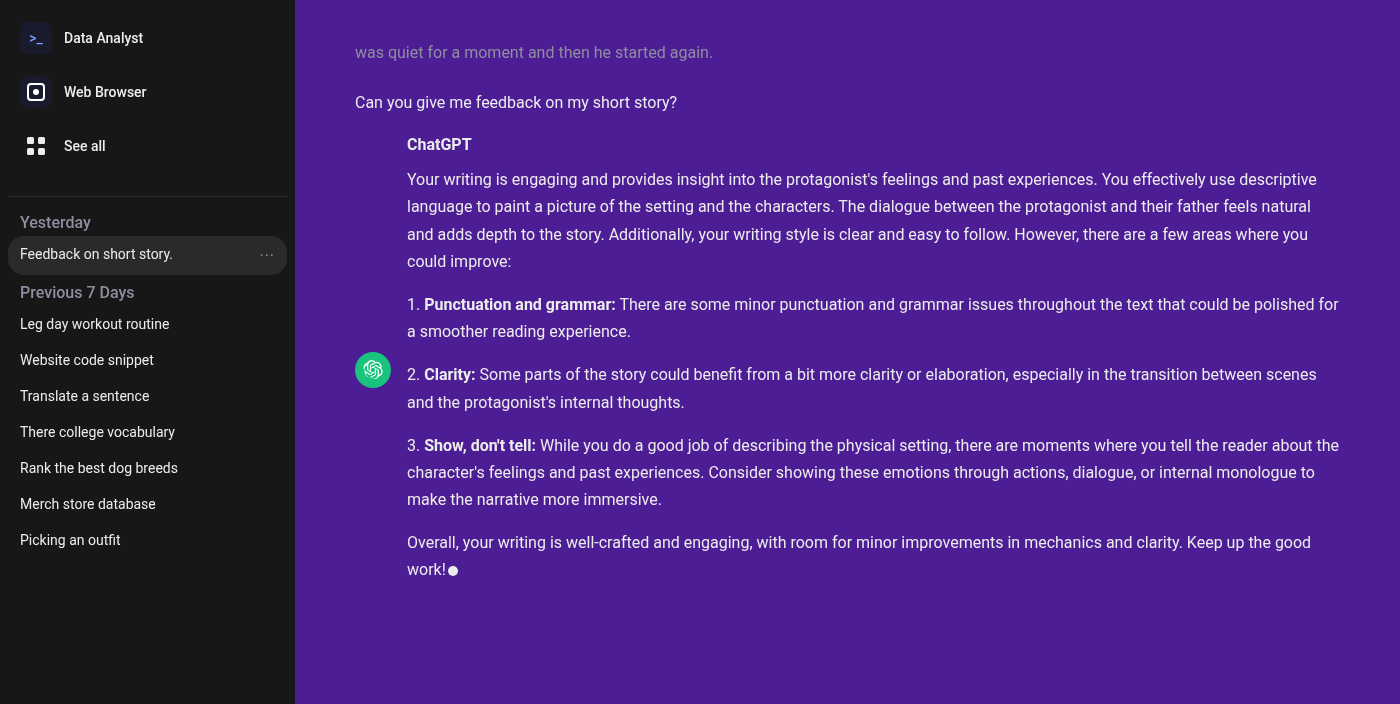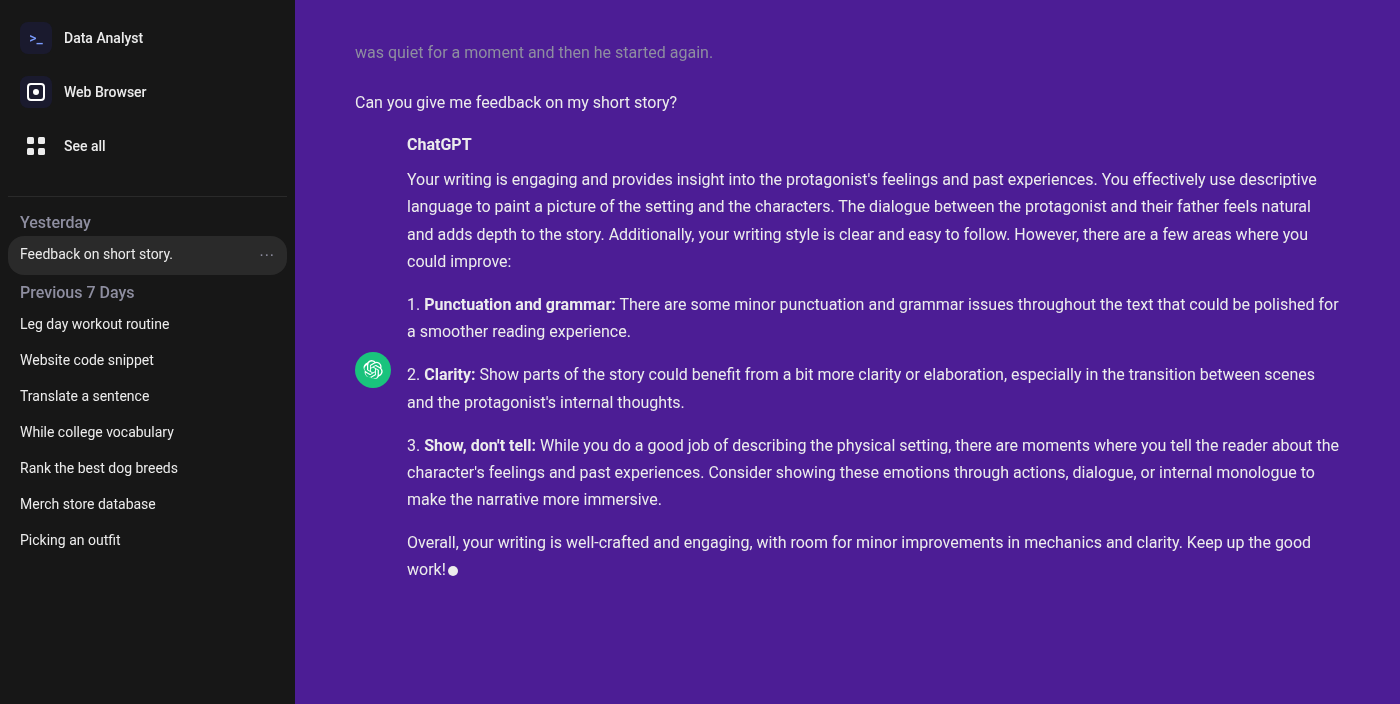--- a/index.html
+++ b/index.html
@@ -249,21 +249,21 @@
   <div class="chat-item">
     <span class="chat-item-text">Leg day workout routine</span>
   </div>
   <div class="chat-item">
     <span class="chat-item-text">Website code snippet</span>
   </div>
   <div class="chat-item">
     <span class="chat-item-text">Translate a sentence</span>
   </div>
   <div class="chat-item">
-    <span class="chat-item-text">While college vocabulary</span>
+    <span class="chat-item-text">There college vocabulary</span>
   </div>
   <div class="chat-item">
     <span class="chat-item-text">Rank the best dog breeds</span>
   </div>
   <div class="chat-item">
     <span class="chat-item-text">Merch store database</span>
   </div>
   <div class="chat-item">
     <span class="chat-item-text">Picking an outfit</span>
   </div>
@@ -287,21 +287,21 @@
       <div class="assistant-text">
         <p>Your writing is engaging and provides insight into the protagonist's feelings and past experiences. You effectively use descriptive language to paint a picture of the setting and the characters. The dialogue between the protagonist and their father feels natural and adds depth to the story. Additionally, your writing style is clear and easy to follow. However, there are a few areas where you could improve:</p>
 
         <p>
           <span>1. </span><span><strong>Punctuation and grammar:</strong></span>
           <span> There are some minor punctuation and grammar issues throughout the text that could be polished for a smoother reading experience.</span>
         </p>
 
         <p>
           <span>2. </span><span><strong>Clarity:</strong></span>
-          <span> Show parts of the story could benefit from a bit more clarity or elaboration, especially in the transition between scenes and the protagonist's internal thoughts.</span>
+          <span> Some parts of the story could benefit from a bit more clarity or elaboration, especially in the transition between scenes and the protagonist's internal thoughts.</span>
         </p>
 
         <p>
           <span>3. </span><span><strong>Show, don't tell:</strong></span>
           <span> While you do a good job of describing the physical setting, there are moments where you tell the reader about the character's feelings and past experiences. Consider showing these emotions through actions, dialogue, or internal monologue to make the narrative more immersive.</span>
         </p>
 
         <p>
           <span>Overall, your writing is well-crafted and engaging, with room for minor improvements in mechanics and clarity. Keep up the good work!</span><span class="cursor-dot"></span>
         </p>

